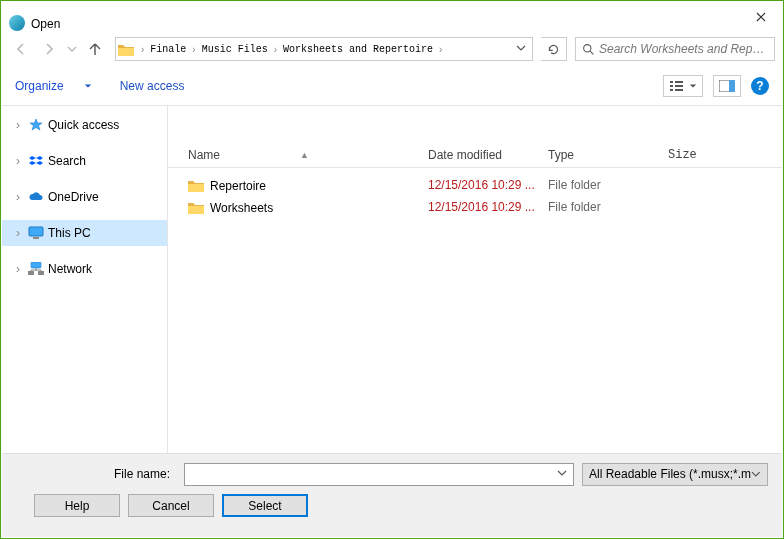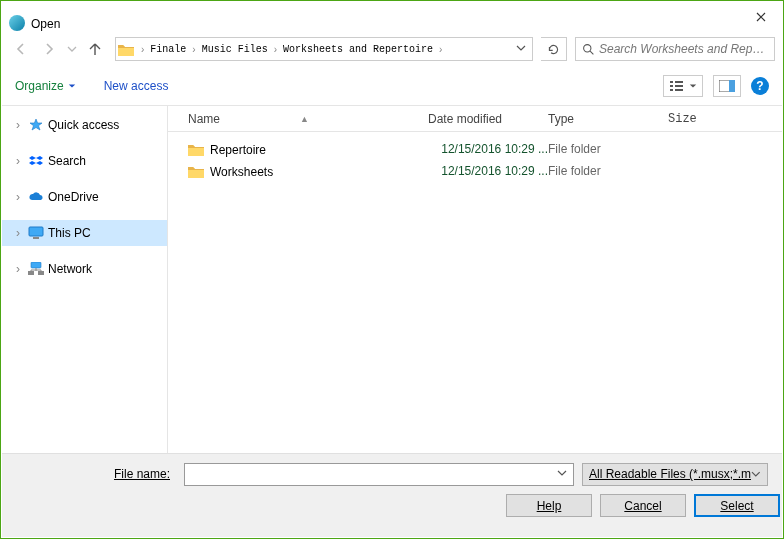--- a/index.html
+++ b/index.html
@@ -16,53 +16,53 @@
 .addressbar { flex: 1; height: 24px; border: 1px solid #cccccc; display: flex; align-items: center; margin: 0 4px; background: #fff; }
 .addressbar .foldericon { margin: 0 4px 0 2px; }
 .crumb { display: flex; align-items: center; padding: 0 3px; height: 22px; font-size: 10px; font-family: Liberation Mono, monospace; }
 .crumb-sep { color: #888; padding: 0 3px; font-size: 10px; }
 .addr-drop { margin-left: auto; color: #555; padding: 0 6px; }
 .refresh { width: 26px; height: 24px; border: 1px solid #ccc; border-left: none; display: flex; align-items: center; justify-content: center; color: #555; }
 .searchbox { width: 200px; height: 24px; border: 1px solid #ccc; display: flex; align-items: center; padding: 0 6px; color: #777; margin-left: 4px; }
 .searchbox svg { margin-right: 4px; flex-shrink: 0; color: #555; }
 .searchbox span { white-space: nowrap; overflow: hidden; text-overflow: ellipsis; font-style: italic; }
 .toolbar { height: 38px; display: flex; align-items: center; padding: 0 14px; gap: 28px; }
-.toolbar .org { color: #15803d; display: flex; align-items: center; gap: 4px; }
+.toolbar .org { color: #1d4ed8; display: flex; align-items: center; gap: 20px; }
 .toolbar .newf { color: #1e50c8; }
 .toolbar .right { margin-left: auto; display: flex; align-items: center; gap: 10px; }
 .viewbtn, .previewbtn { border: 1px solid #ccc; height: 22px; display: flex; align-items: center; justify-content: center; color: #555; }
 .viewbtn { width: 40px; }
 .previewbtn { width: 28px; }
 .helpicon { width: 18px; height: 18px; border-radius: 50%; background: #0a7fd8; color: #fff; display: flex; align-items: center; justify-content: center; font-weight: bold; font-size: 12px; }
 .mainarea { display: flex; position: absolute; top: 104px; left: 1px; right: 1px; bottom: 85px; border-top: 1px solid #e5e5e5; }
 .sidebar { width: 166px; border-right: 1px solid #e5e5e5; padding-top: 6px; overflow: hidden; }
 .treeitem { height: 26px; display: flex; align-items: center; padding-left: 10px; font-size: 12px; gap: 4px; }
 .treeitem.selected { background: #cde8ff; }
 .treeitem .exp { width: 12px; color: #888; font-size: 12px; display: flex; justify-content: center; }
 .spacer10 { height: 10px; }
 .icon-sm { width: 16px; height: 16px; display: flex; align-items: center; justify-content: center; }
-.filelist { flex: 1; display: flex; flex-direction: column; }
+.filelist { flex: 1; display: flex; flex-direction: column; margin-top: 36px; }
 .columns { height: 26px; display: flex; align-items: center; border-bottom: 1px solid #e5e5e5; padding-left: 20px; color: #444; font-size: 12px; }
 .col { display: flex; align-items: center; }
 .col.name { width: 240px; }
 .col.date { width: 120px; }
 .col.type { width: 120px; }
 .col.size { width: 80px; font-family: Liberation Mono, monospace; }
 .sortarrow { margin-left: 80px; color: #888; font-size: 9px; }
 .rows { padding-top: 6px; }
 .row { height: 22px; display: flex; align-items: center; padding-left: 20px; font-size: 12px; }
 .row .name { width: 240px; display: flex; align-items: flex-end; gap: 6px; }
-.row .date { width: 120px; color: #14532d; text-align: right; }
+.row .date { width: 120px; color: #b91c1c; }
 .row .type { width: 120px; color: #666; }
 .footer { position: absolute; left: 1px; right: 1px; bottom: 1px; height: 84px; border-top: 1px solid #e0e0e0; background: #f0f0f0; }
-.fnrow { display: flex; align-items: center; height: 40px; padding: 0 14px; gap: 8px; text-decoration: underline; }
+.fnrow { display: flex; align-items: center; height: 40px; padding: 0 14px; gap: 8px; }
 .fnlabel { width: 160px; text-align: right; padding-right: 6px; }
 .fninput { flex: 1; height: 23px; border: 1px solid #999; background: #fff; }
 .filetype { width: 186px; height: 23px; border: 1px solid #adadad; background: #e1e1e1; display: flex; align-items: center; padding: 0 6px; justify-content: space-between; white-space: nowrap; overflow: hidden; }
-.btnrow { display: flex; justify-content: flex-end; padding: 0 2px; gap: 8px; text-decoration: underline; }
+.btnrow { display: flex; justify-content: flex-start; padding: 0 32px; gap: 8px; }
 .btn { width: 86px; height: 23px; border: 1px solid #adadad; background: #e1e1e1; display: flex; align-items: center; justify-content: center; font-size: 12px; }
 .btn.primary { border: 2px solid #0078d7; }
 .foldersvg { width: 16px; height: 13px; }
 </style>
 </head>
 <body>
 
 <div class="titlebar">
   <div class="appicon"></div>
   <div class="title">Open</div>

